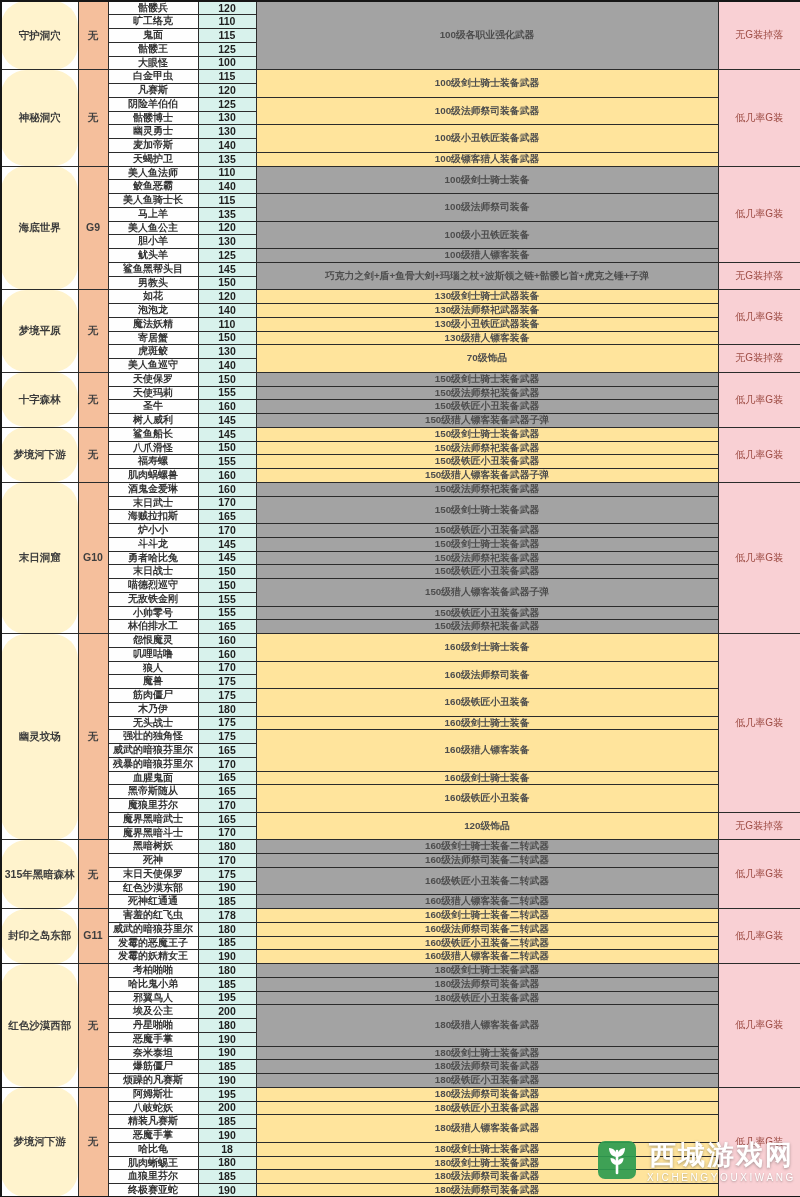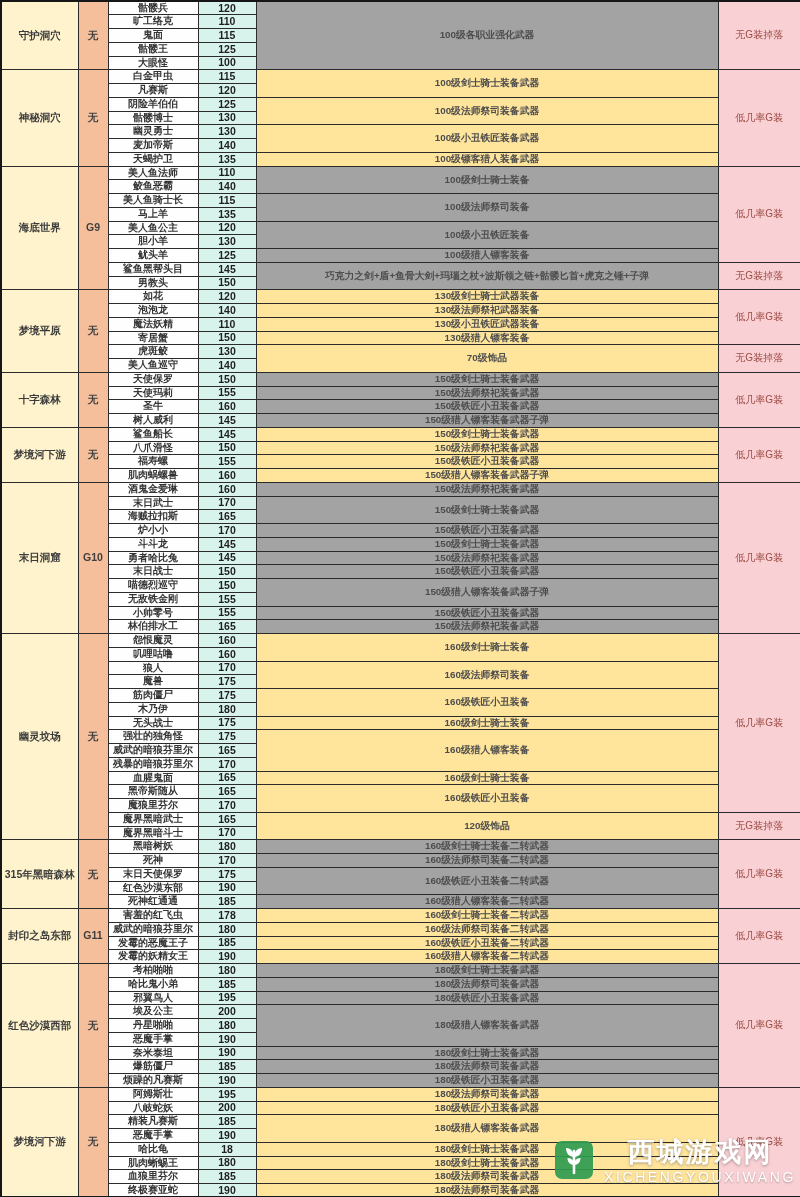--- a/index.html
+++ b/index.html
@@ -4,35 +4,35 @@
 <style>
   html,body{margin:0;padding:0;background:#ffffff;}
   #page{position:relative;width:800px;height:1197px;overflow:hidden;background:#fff;
         font-family:"Liberation Sans","DejaVu Sans",sans-serif;}
   table#droptable{border-collapse:collapse;table-layout:fixed;width:800px;height:1197px;
         border:2px solid #161616;}
   #droptable td{border:1px solid #2b2b2b;padding:0;margin:0;text-align:center;vertical-align:middle;
         overflow:hidden;white-space:nowrap;line-height:1.05;}
   #droptable tr{height:13.75px;}
   tr.section-start td{border-top:2px solid #161616;}
-  .c-zone{background:#FFF3CD;font-size:10.5px;color:#3b3b3b;font-weight:600;}
+  .c-zone{background:#FFF3CD;font-size:10.5px;color:#3b3b3b;font-weight:600;border-radius:25px;}
   .c-g{background:#F5BF9C;font-size:10.5px;color:#3f3f3f;font-weight:600;}
   .c-name{background:#FEFEFE;font-size:10px;color:#343434;font-weight:600;}
   .c-level{background:#D8F2EC;font-size:10.5px;color:#1f1f1f;font-weight:600;}
   .c-drop{font-size:9.8px;color:#4d4d4d;font-weight:600;}
   .c-drop.blue{background:#a3a3a3;}
   .c-drop.yellow{background:#FFE49C;}
   .c-gdrop{background:#F9D0D4;font-size:10px;color:#9C4A42;font-weight:400;}
   
   #watermark{position:absolute;right:4px;bottom:10px;display:flex;align-items:center;gap:7px;
         pointer-events:none;}
   #watermark .wm-text{display:flex;flex-direction:column;align-items:center;}
   #watermark .wm-title{font-size:27px;font-weight:700;color:#ffffff;letter-spacing:2px;
         text-shadow:0 1px 3px rgba(60,60,60,.45);line-height:1;}
-  #watermark .wm-sub{font-size:14px;color:#ffffff;letter-spacing:2.6px;margin-top:3px;
+  #watermark .wm-sub{font-size:10px;color:#ffffff;letter-spacing:2.6px;margin-top:3px;
         text-shadow:0 1px 2px rgba(60,60,60,.4);}
 </style>
 </head>
 <body>
 
 <div id="page">
 
   <table id="droptable">
     <colgroup>
       <col style="width:77px">

